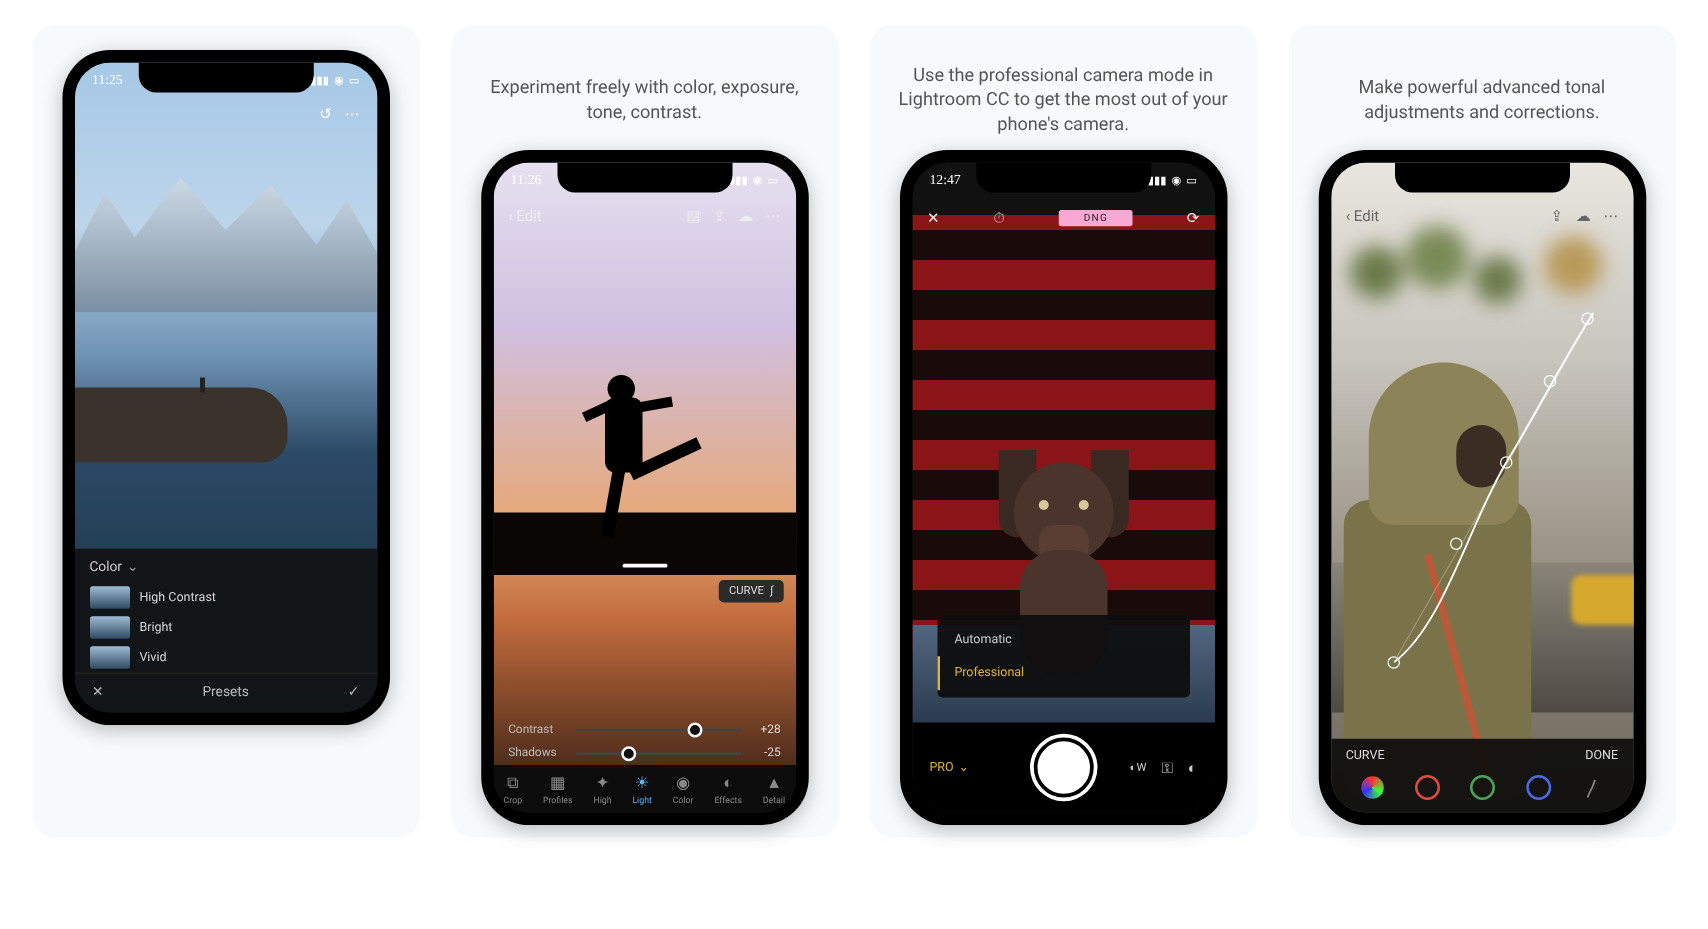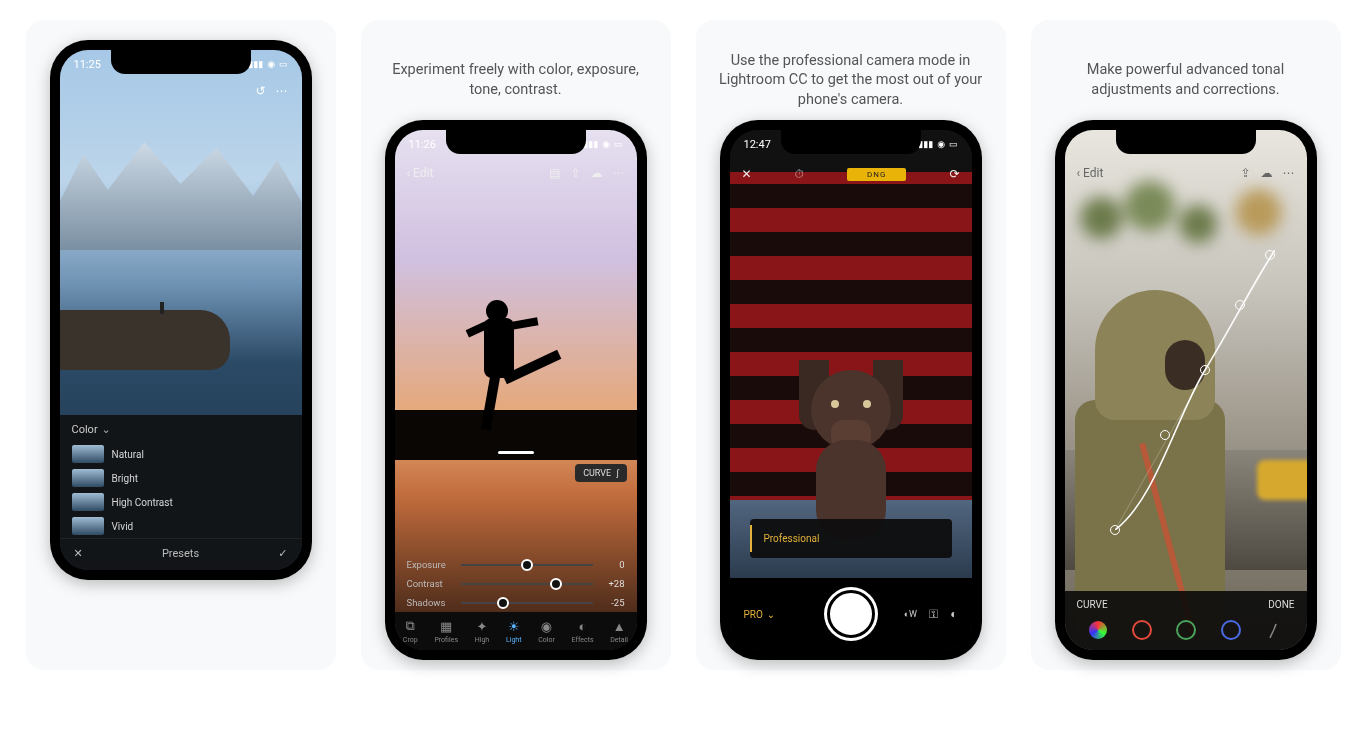--- a/index.html
+++ b/index.html
@@ -68,21 +68,21 @@
     left: 0; right: 0;
     height: 28px;
     display: flex;
     justify-content: space-between;
     align-items: center;
     padding: 0 14px;
     font-size: 11px;
     color: #fff;
     z-index: 40;
   }
-  .statusbar.dark { color: #fff; }
+  .statusbar.dark { color: #fff; font-family: Liberation Serif, serif; }
   .status-icons { display: flex; gap: 4px; align-items: center; font-size: 9px; }
 
   
   .photo1 {
     position: absolute; inset: 0;
     background: linear-gradient(180deg,#a6c8e6 0%,#bcd5ea 25%,#6f93b4 45%,#2b4a66 60%,#1a2d3f 100%);
   }
   .mountains {
     position:absolute; left:0; right:0; top:80px; height:120px;
     background: linear-gradient(180deg,#d6e2ed,#7a8fa2);
@@ -197,21 +197,21 @@
   .dog .ear2 { position:absolute; right:18px; top:30px; width:30px; height:70px; background:#3a2822; border-radius:0 0 20px 20px; }
   .dog .snout { position:absolute; left:50px; top:90px; width:40px; height:30px; background:#5a3e34; border-radius:12px; }
   .dog .eye { position:absolute; top:70px; width:8px; height:8px; background:#d8c79a; border-radius:50%; }
   .dog .e1 { left:50px; } .dog .e2 { left:82px; }
   .dog .bod { position:absolute; left:35px; top:110px; width:70px; height:100px; background:#4a342b; border-radius:30px; }
   .cam-top {
     position:absolute; top:30px; left:0; right:0; height:28px;
     display:flex; justify-content:space-between; align-items:center;
     padding:0 12px; color:#eee; font-size:12px; z-index:30;
   }
-  .dng-chip { background:#eab308; color:#222; font-size:8px; padding:2px 20px; border-radius:2px; letter-spacing:1px; }
+  .dng-chip { background:#f9a8d4; color:#222; font-size:8px; padding:2px 20px; border-radius:2px; letter-spacing:1px; }
   .mode-menu {
     position:absolute; left:20px; right:20px; bottom:92px;
     background:rgba(14,14,14,0.95); border-radius:4px; padding:6px 0;
   }
   .mode-item { padding:8px 14px; font-size:10px; color:#ccc; }
   .mode-item.sel { color:#e3b23a; border-left:2px solid #e3b23a; padding-left:12px; }
   .cam-bar {
     position:absolute; left:0; right:0; bottom:0; height:72px;
     display:flex; justify-content:center; align-items:center; background:#000;
   }
@@ -286,29 +286,25 @@
       <div class="top-icons">
         <span>↺</span>
         <span>⋯</span>
       </div>
       <div class="panel-bottom">
         <div class="preset-header">
           <span>Color</span>
         </div>
         <div class="preset-row">
             <div class="thumb"></div>
-            <span>Natural</span>
+            <span>High Contrast</span>
           </div>
         <div class="preset-row">
             <div class="thumb"></div>
             <span>Bright</span>
-          </div>
-        <div class="preset-row">
-            <div class="thumb"></div>
-            <span>High Contrast</span>
           </div>
         <div class="preset-row">
             <div class="thumb"></div>
             <span>Vivid</span>
           </div>
         <div class="presets-bar">
           <span>✕</span>
           <span>Presets</span>
           <span>✓</span>
         </div>
@@ -349,27 +345,20 @@
           <span>⋯</span>
         </span>
       </div>
       <div class="panel-bottom" style="bottom:0;">
         <div class="drag-handle"></div>
         <div class="curve-chip">
           <span>CURVE</span>
           <span>∫</span>
         </div>
         <div class="sliders">
-          <div class="slider-row">
-            <span class="label">Exposure</span>
-            <div class="track">
-                <div class="knob" style="left:50%"></div>
-              </div>
-            <span class="val">0</span>
-          </div>
           <div class="slider-row">
             <span class="label">Contrast</span>
             <div class="track">
                 <div class="knob" style="left:72%"></div>
               </div>
             <span class="val">+28</span>
           </div>
           <div class="slider-row">
             <span class="label">Shadows</span>
             <div class="track">
@@ -439,20 +428,21 @@
             <div class="bod"></div>
         </div>
       </div>
       <div class="cam-top">
         <span>✕</span>
         <span style="opacity:.6">⏱</span>
         <span class="dng-chip">DNG</span>
         <span>⟳</span>
       </div>
       <div class="mode-menu">
+        <div class="mode-item">Automatic</div>
         <div class="mode-item sel">Professional</div>
       </div>
       <div class="cam-bar">
         <div class="lft">
           <span>PRO</span>
           <span>⌄</span>
         </div>
         <div class="shutter"></div>
         <div class="rgt">
           <span style="font-size:9px;">◐<span>W</span></span>

